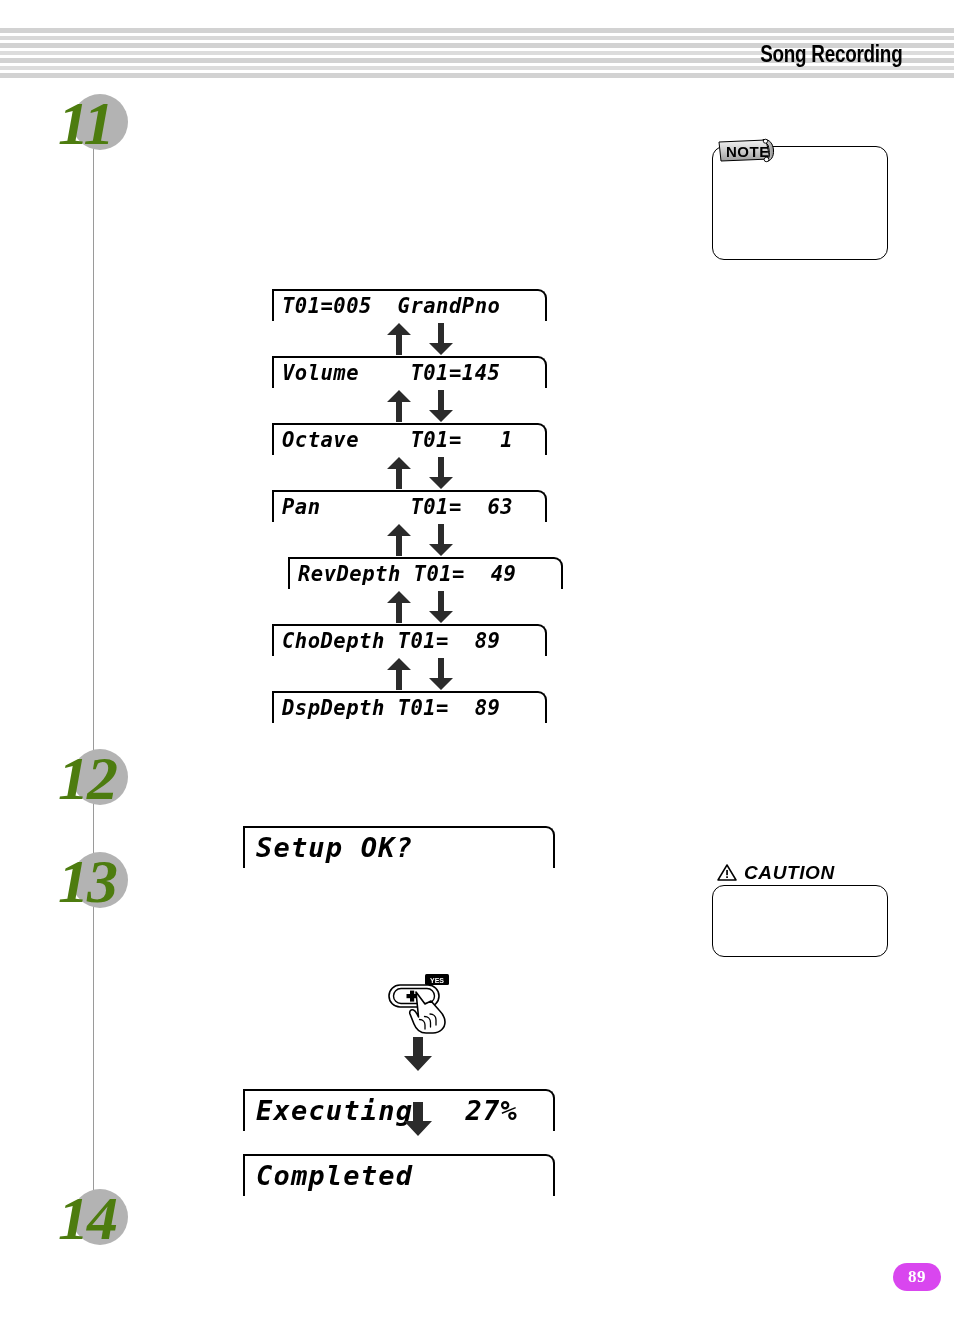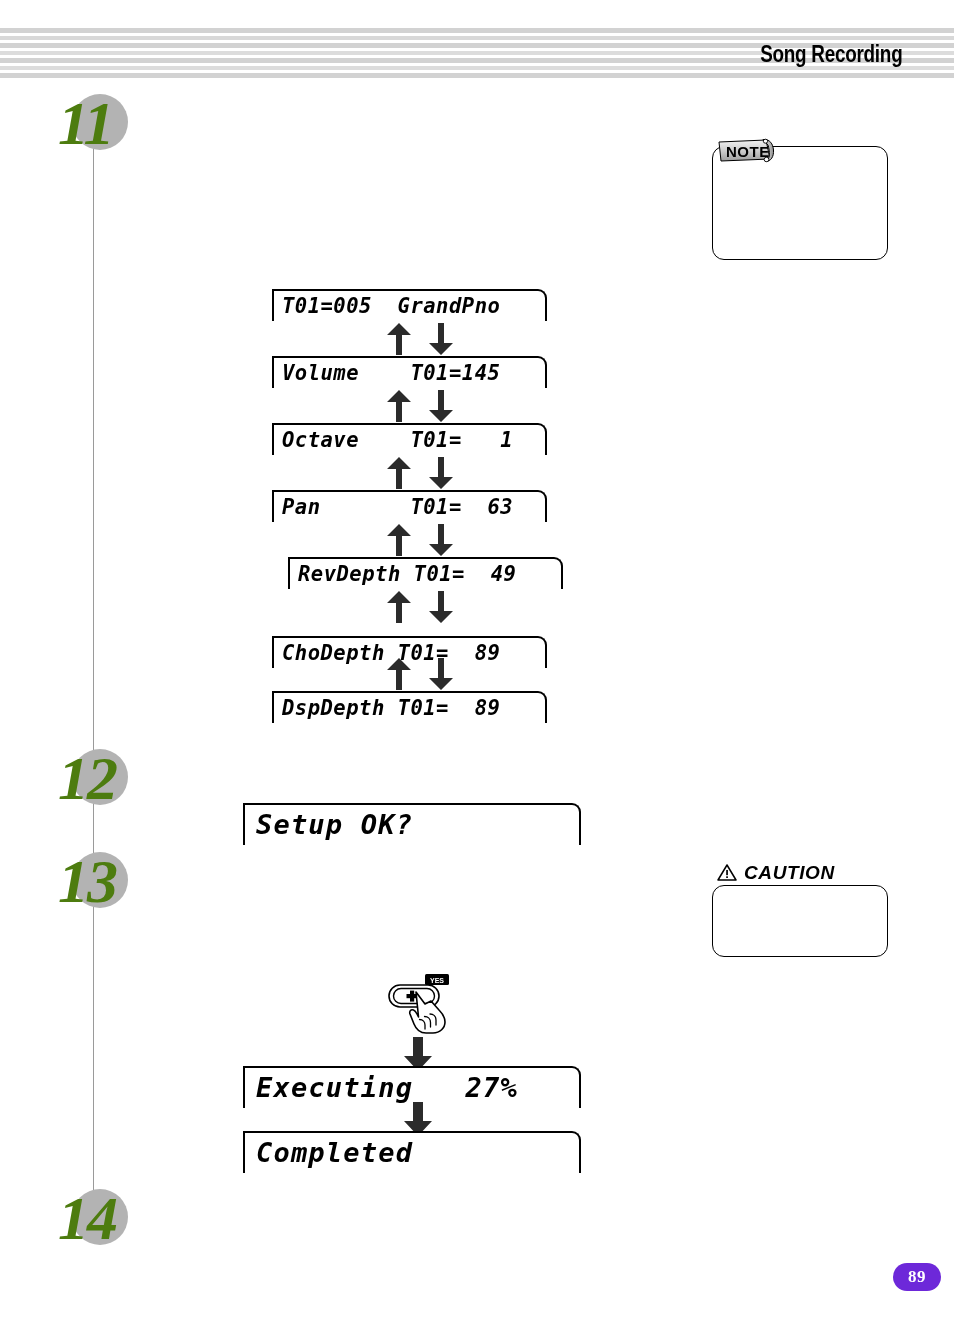--- a/index.html
+++ b/index.html
@@ -115,36 +115,37 @@
     height: 32px;
   }
   .lcd-sm .lcd-text {
     font-size: 20.5px;
     line-height: 30px;
     letter-spacing: 0.5px;
     padding-left: 8px;
   }
   
   .lcd-lg {
-    width: 338px;
+    width: 312px;
     height: 42px;
+    margin-top: 23px;
   }
   .lcd-lg .lcd-text {
     font-size: 27px;
     line-height: 40px;
     letter-spacing: 1.2px;
     padding-left: 11px;
   }
 
   #lcd-0 { left: 272px; top: 289px; }
   #lcd-1 { left: 272px; top: 356px; }
   #lcd-2 { left: 272px; top: 423px; }
   #lcd-3 { left: 272px; top: 490px; }
   #lcd-4 { left: 272px; top: 557px; margin-left: 16px; }
-  #lcd-5 { left: 272px; top: 624px; margin-top: 12px; }
+  #lcd-5 { left: 272px; top: 624px; }
   #lcd-6 { left: 272px; top: 691px; }
 
   #lcd-setup     { left: 243px; top: 803px; }
   #lcd-executing { left: 243px; top: 1066px; }
   #lcd-completed { left: 243px; top: 1131px; }
 
   
   .arrow-pair {
     position: absolute;
     width: 90px;
@@ -240,21 +241,21 @@
     background: #fff;
   }
 
   
   #page-badge {
     position: absolute;
     left: 893px;
     top: 1263px;
     width: 48px;
     height: 28px;
-    background: #6d28d9;
+    background: #d946ef;
     border-radius: 14px;
     color: #fff;
     font-family: "Liberation Serif", serif;
     font-weight: bold;
     font-size: 17px;
     line-height: 28px;
     text-align: center;
     letter-spacing: 0.5px;
   }
 </style>

